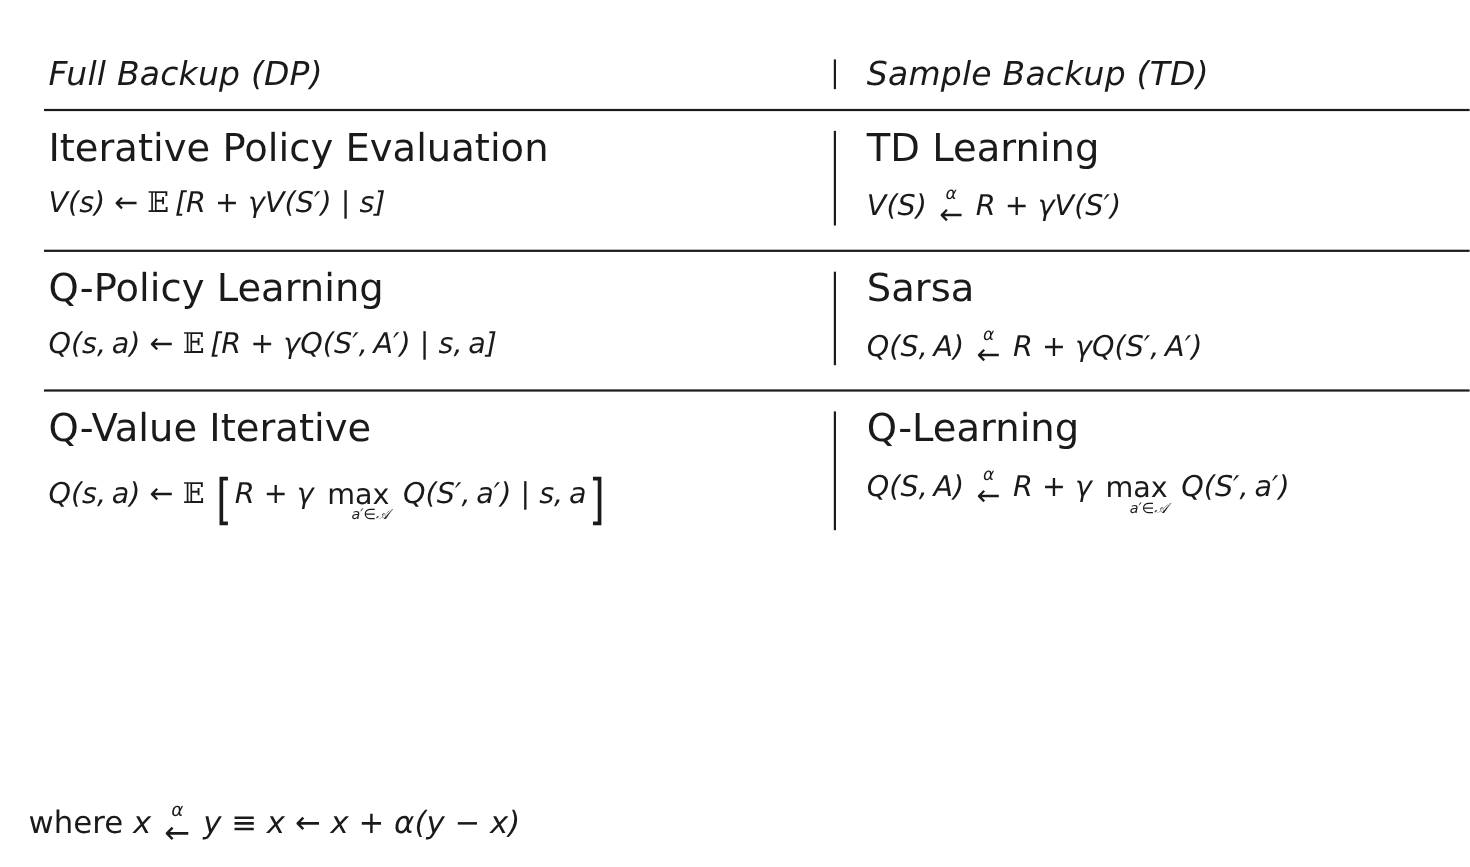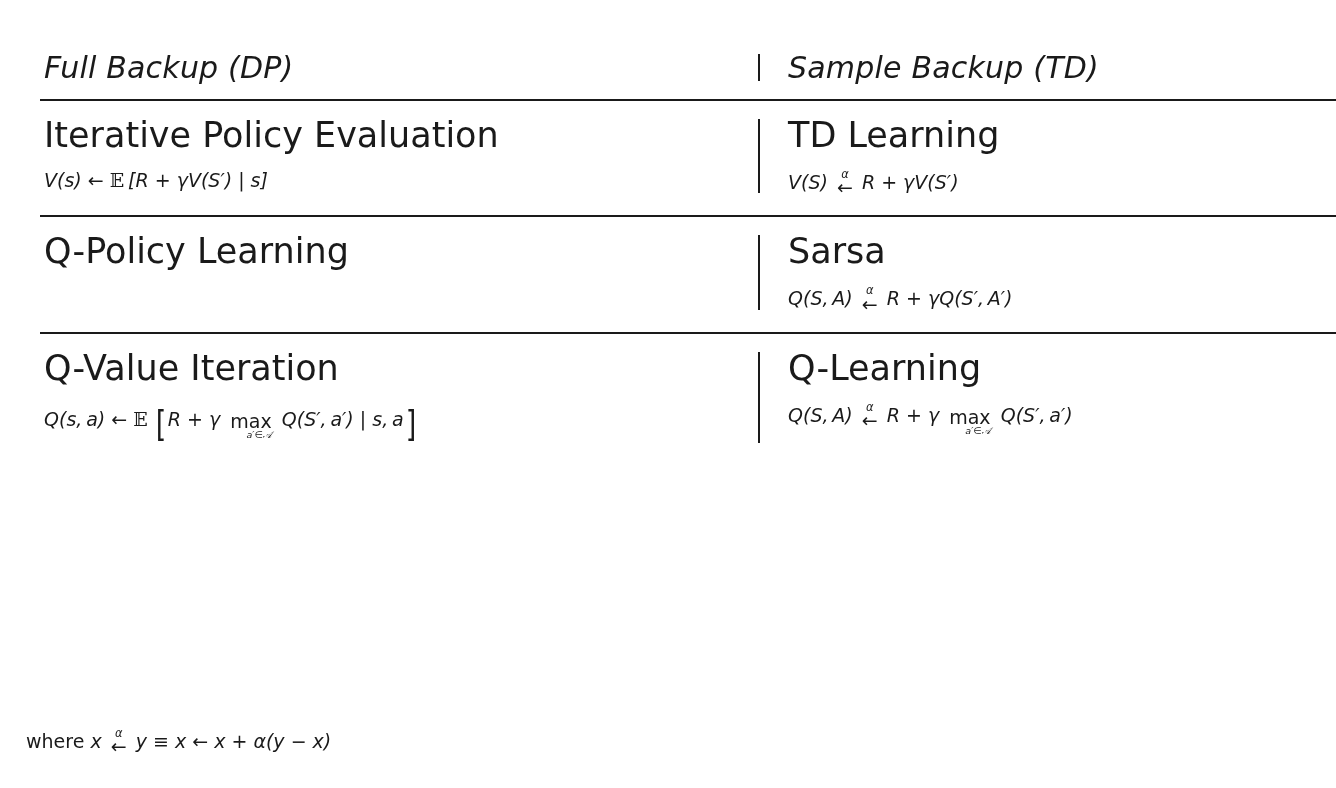--- a/index.html
+++ b/index.html
@@ -68,21 +68,21 @@
   .block-row {
     padding-top: 14px;
     padding-bottom: 18px;
   }
   .method-name {
     font-size: 35px;
     margin-bottom: 14px;
     white-space: nowrap;
   }
   .formula {
-    font-size: 19px;
+    font-size: 26px;
     font-style: italic;
     white-space: nowrap;
     line-height: 1.25;
   }
   .roman { font-style: normal; }
   .bb { font-style: normal; font-family: "DejaVu Serif", serif; }
   .cal { font-style: italic; font-family: "DejaVu Serif", serif; }
   .op-stack {
     display: inline-block;
     text-align: center;
@@ -129,21 +129,21 @@
     font-size: 1.9em;
     font-style: normal;
     vertical-align: -0.28em;
     display: inline-block;
     transform: scaleX(0.75);
   }
   .footnote {
     position: absolute;
     left: 26px;
     top: 700px;
-    font-size: 19px;
+    font-size: 28px;
     font-style: italic;
     white-space: nowrap;
   }
 </style>
 </head>
 <body>
 
 <div class="page">
 
   <div class="table">
@@ -176,37 +176,40 @@
           <span>R</span> + γ<span>V</span>(<span>S</span>′)
         </div>
       </div>
     </div>
 
     <div class="hrule"></div>
 
     <div class="row block-row">
       <div class="cell-left">
         <div class="method-name">Q-Policy Learning</div>
+        <div class="formula">
+          <span>Q</span>(<span>s</span>, <span>a</span>) ← <span class="bb">𝔼</span> [<span>R</span> + γ<span>Q</span>(<span>S</span>′, <span>A</span>′) | <span>s</span>, <span>a</span>]
+        </div>
       </div>
       <div class="divider"></div>
       <div class="cell-right">
         <div class="method-name">Sarsa</div>
         <div class="formula">
           <span>Q</span>(<span>S</span>, <span>A</span>)
           <span class="op-stack"><span class="top">α</span><span class="bot">←</span></span>
           <span>R</span> + γ<span>Q</span>(<span>S</span>′, <span>A</span>′)
         </div>
       </div>
     </div>
 
     <div class="hrule"></div>
 
     <div class="row block-row">
       <div class="cell-left">
-        <div class="method-name">Q-Value Iteration</div>
+        <div class="method-name">Q-Value Iterative</div>
         <div class="formula">
           <span>Q</span>(<span>s</span>, <span>a</span>) ← <span class="bb">𝔼</span>
           <span class="bigbracket">[</span><span>R</span> + γ
           <span class="max-stack"><span class="top">max</span><span class="bot">a′∈<span class="cal">𝒜</span></span></span>
           <span>Q</span>(<span>S</span>′, <span>a</span>′) | <span>s</span>, <span>a</span><span class="bigbracket">]</span>
         </div>
       </div>
       <div class="divider"></div>
       <div class="cell-right">
         <div class="method-name">Q-Learning</div>

